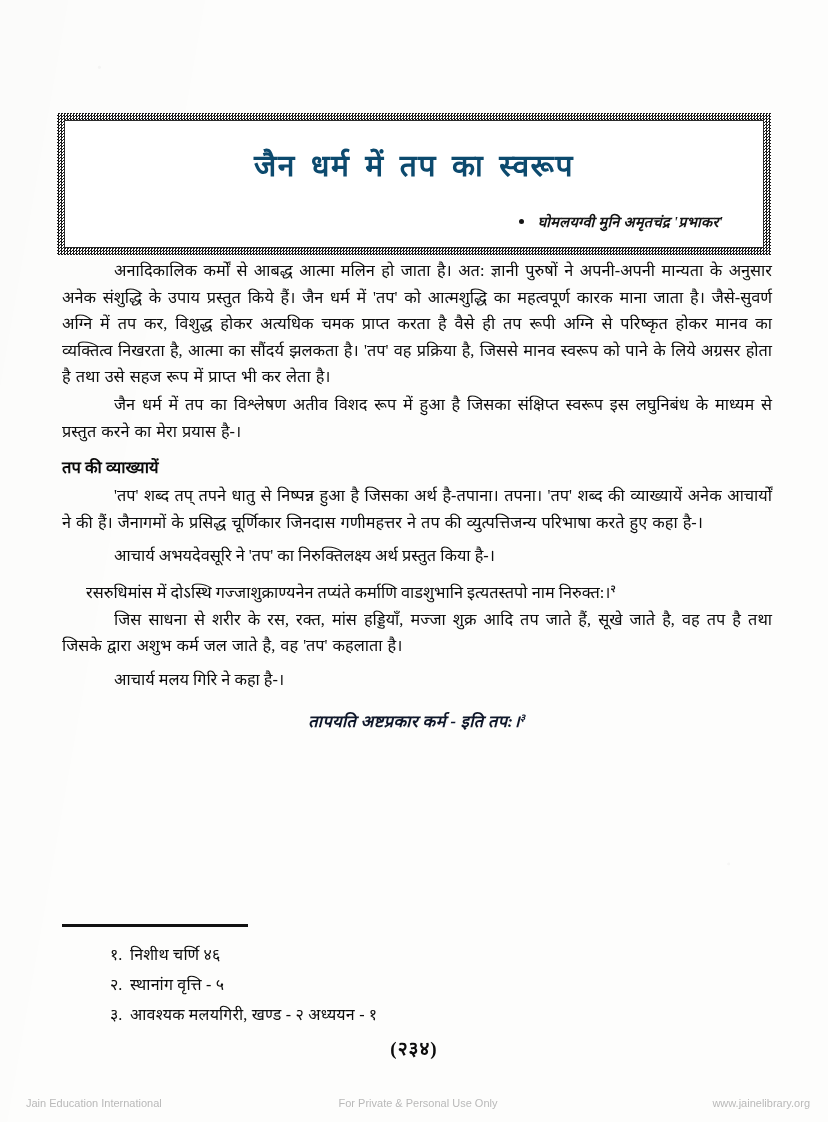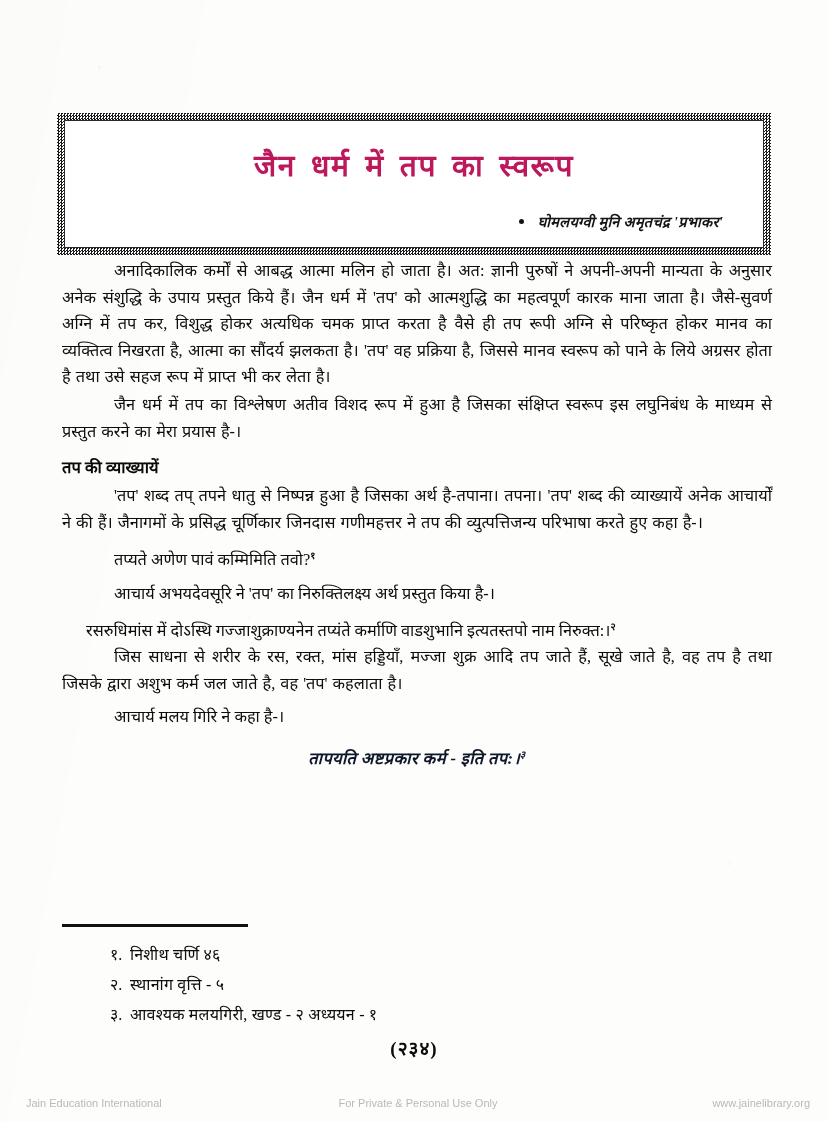--- a/index.html
+++ b/index.html
@@ -48,21 +48,21 @@
     border: 1px solid #2a2a2a;
     padding: 26px 24px 16px 24px;
   }
   .title-text {
     text-align: center;
     font-family: "Liberation Serif", serif;
     font-weight: bold;
     font-size: 30px;
     letter-spacing: 1.5px;
     line-height: 1.25;
-    color: #be185d;
+    color: #0c4a6e;
     margin: 0 0 26px 0;
     word-spacing: 6px;
   }
   .author-line {
     text-align: right;
     padding-right: 16px;
     font-family: "Liberation Serif", serif;
     font-style: italic;
     font-weight: bold;
     font-size: 14.5px;
@@ -220,23 +220,20 @@
   <div class="body-area">
 
     <p class="para">अनादिकालिक कर्मों से आबद्ध आत्मा मलिन हो जाता है। अत: ज्ञानी पुरुषों ने अपनी-अपनी मान्यता के अनुसार अनेक संशुद्धि के उपाय प्रस्तुत किये हैं। जैन धर्म में 'तप' को आत्मशुद्धि का महत्वपूर्ण कारक माना जाता है। जैसे-सुवर्ण अग्नि में तप कर, विशुद्ध होकर अत्यधिक चमक प्राप्त करता है वैसे ही तप रूपी अग्नि से परिष्कृत होकर मानव का व्यक्तित्व निखरता है, आत्मा का सौंदर्य झलकता है। 'तप' वह प्रक्रिया है, जिससे मानव स्वरूप को पाने के लिये अग्रसर होता है तथा उसे सहज रूप में प्राप्त भी कर लेता है।</p>
 
     <p class="para">जैन धर्म में तप का विश्लेषण अतीव विशद रूप में हुआ है जिसका संक्षिप्त स्वरूप इस लघुनिबंध के माध्यम से प्रस्तुत करने का मेरा प्रयास है-।</p>
 
     <div class="section-heading">तप की व्याख्यायें</div>
 
     <p class="para">'तप' शब्द तप् तपने धातु से निष्पन्न हुआ है जिसका अर्थ है-तपाना। तपना। 'तप' शब्द की व्याख्यायें अनेक आचार्यों ने की हैं। जैनागमों के प्रसिद्ध चूर्णिकार जिनदास गणीमहत्तर ने तप की व्युत्पत्तिजन्य परिभाषा करते हुए कहा है-।</p>
 
-    <p class="quote-line">
-      <span>तप्यते अणेण पावं कम्मिमिति तवो?</span><span class="fn-ref">१</span>
-    </p>
 
 
     <p class="quote-line">आचार्य अभयदेवसूरि ने 'तप' का निरुक्तिलक्ष्य अर्थ प्रस्तुत किया है-।</p>
 
     <p class="quote-line full">
       <span>रसरुधिमांस में दोऽस्थि गज्जाशुक्राण्यनेन तप्यंते कर्माणि वाडशुभानि इत्यतस्तपो नाम निरुक्त:।</span><span class="fn-ref">२</span>
     </p>
 
     <p class="para">जिस साधना से शरीर के रस, रक्त, मांस हड्डियाँ, मज्जा शुक्र आदि तप जाते हैं, सूखे जाते है, वह तप है तथा जिसके द्वारा अशुभ कर्म जल जाते है, वह 'तप' कहलाता है।</p>
 

